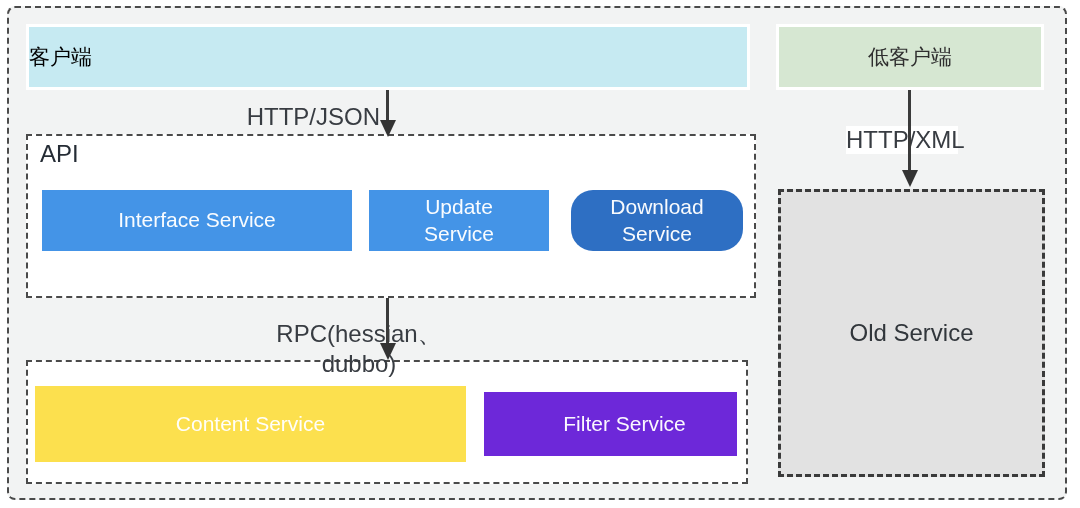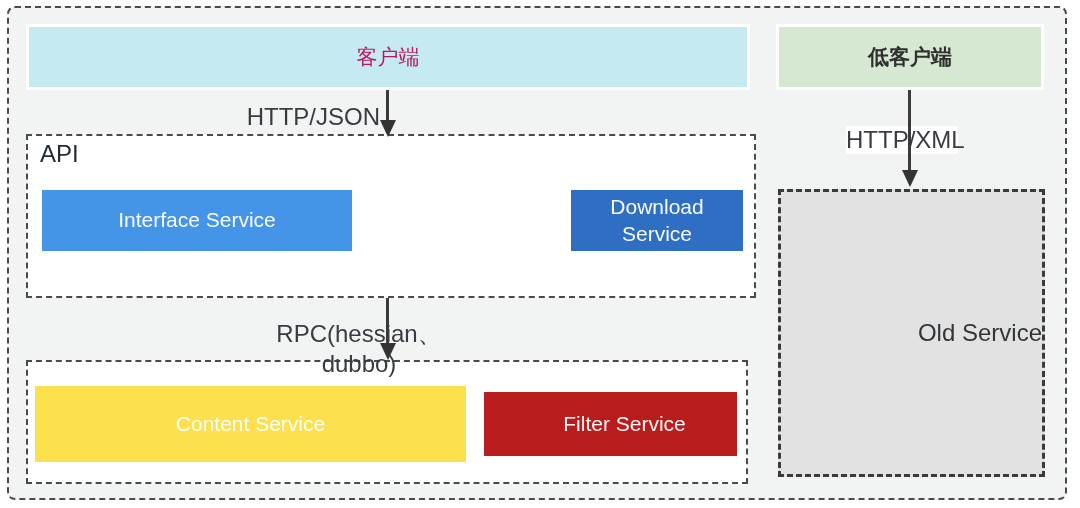--- a/index.html
+++ b/index.html
@@ -14,28 +14,28 @@
   .outer-frame {
     left:7px; top:6px; width:1060px; height:494px;
     background:#f2f3f3;
     border:2px dashed #4a4a4a; border-radius:8px;
   }
 
   
   .client-box {
     left:26px; top:24px; width:724px; height:66px;
     background:#c6eaf2; border:3px solid #ffffff;
-    display:flex; align-items:center; justify-content:center;
-    font-size:21px; color:#be185d;
+    display:flex; align-items:center; justify-content:flex-start;
+    font-size:21px; color:#000000;
   }
   .low-client-box {
     left:776px; top:24px; width:268px; height:66px;
     background:#d6e7d2; border:3px solid #ffffff;
     display:flex; align-items:center; justify-content:center;
-    font-size:21px; color:#2f2f2f;font-weight:bold;
+    font-size:21px; color:#2f2f2f;
   }
 
   
   .api-box {
     left:26px; top:134px; width:730px; height:164px;
     background:#ffffff; border:2px dashed #4a4a4a;
   }
   .api-label {
     left:40px; top:140px; font-size:24px; color:#252c35;
   }
@@ -45,29 +45,29 @@
   }
 
   
   .svc {
     display:flex; align-items:center; justify-content:center;
     text-align:center; font-size:21px; color:rgba(255,255,255,0.97);
     line-height:1.25;
   }
   .svc-interface { left:42px;  top:190px; width:310px; height:61px; background:#4494e7; }
   .svc-update    { left:369px; top:190px; width:180px; height:61px; background:#4494e7; }
-  .svc-download  { left:571px; top:190px; width:172px; height:61px; background:#2e6fc3; }
+  .svc-download  { left:571px; top:190px; width:172px; height:61px; background:#2e6fc3;border-radius:22px; }
   .svc-narrow span { display:block; max-width:120px; margin:0 auto; }
   .svc-content { left:35px;  top:386px; width:431px; height:76px; background:#fce04e; }
-  .svc-filter  { left:484px; top:392px; width:253px; height:64px; background:#b91c1c;padding-left:28px; }
+  .svc-filter  { left:484px; top:392px; width:253px; height:64px; background:#6d28d9;padding-left:28px; }
 
   .old-service {
     left:778px; top:189px; width:267px; height:288px;
     background:#e2e2e2; border:3px dashed #3a3a3a;
-    display:flex; align-items:center; justify-content:flex-end;
+    display:flex; align-items:center; justify-content:center;
     font-size:24px; color:#31363b;
   }
 
   
   .arrow-line { width:3px; background:#3a3a3a; z-index:3; }
   .arrow-head {
     width:0; height:0; z-index:4;
     border-left:8px solid transparent;
     border-right:8px solid transparent;
     border-top:17px solid #333333;
@@ -105,20 +105,23 @@
   <div class="abs edge-label label-json">HTTP/JSON</div>
   <div class="abs arrow-line line-json"></div>
   <div class="abs arrow-head head-json"></div>
 
   <div class="abs api-box"></div>
   <div class="abs api-label">API</div>
 
   <div class="abs svc svc-interface">
     <span>Interface Service</span>
   </div>
+  <div class="abs svc svc-update svc-narrow">
+    <span>Update Service</span>
+  </div>
   <div class="abs svc svc-download svc-narrow">
     <span>Download Service</span>
   </div>
 
   <div class="abs edge-label label-rpc">RPC(hessian、dubbo)</div>
   <div class="abs arrow-line line-rpc"></div>
   <div class="abs arrow-head head-rpc"></div>
 
   <div class="abs content-box"></div>
   <div class="abs svc svc-content">

